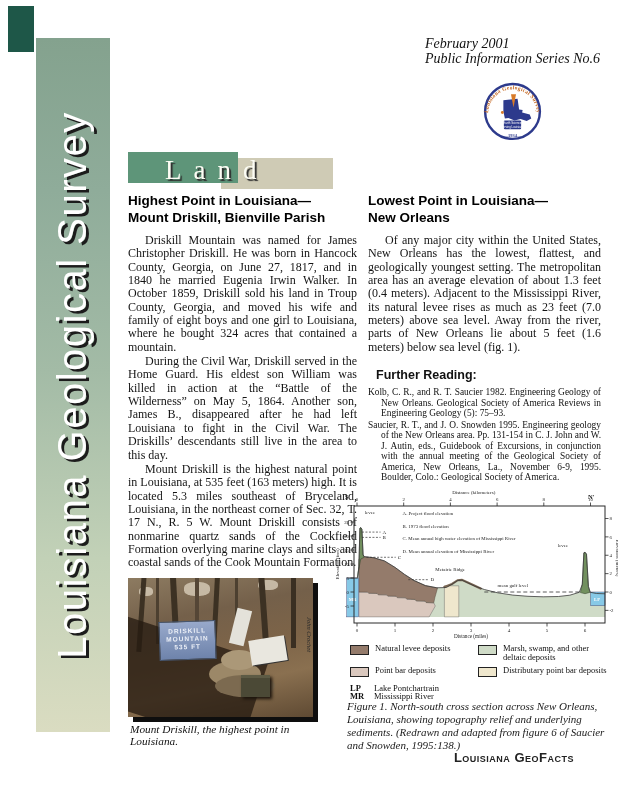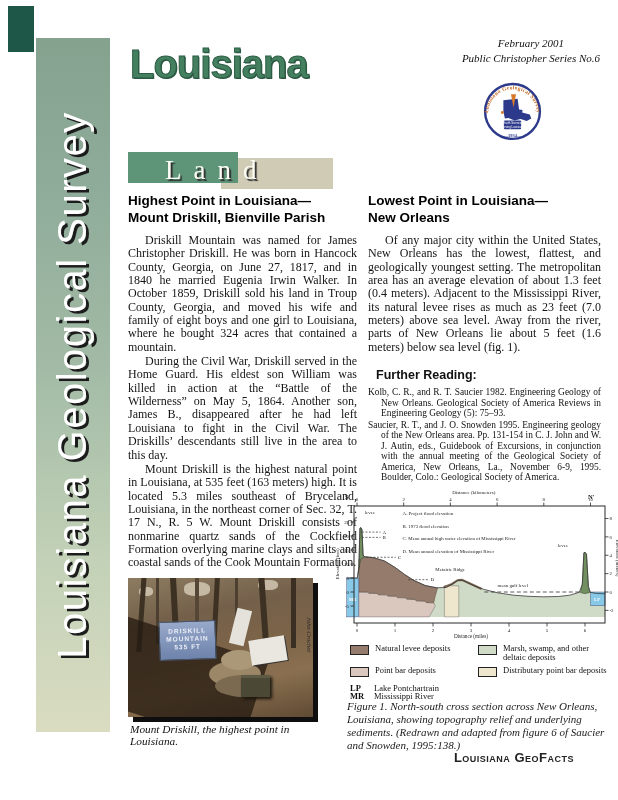--- a/index.html
+++ b/index.html
@@ -18,22 +18,22 @@
   }
   .sidebar-text {
     position:absolute; left:0; top:694px; width:694px; height:74px;
     transform:rotate(-90deg); transform-origin:0 0;
     font-family:"Liberation Sans", sans-serif; font-size:40px; line-height:72px;
     color:#fff; letter-spacing:1.5px; text-align:center; white-space:nowrap;
     text-shadow:-2.5px 2.5px 0 #1c1c1c;
   }
   
   .pub-date {
-    position:absolute; right:18px; top:36px; text-align:center;
-    font-style:italic; font-size:11px; line-height:15px; color:#111;
+    position:absolute; right:18px; top:36px; text-align:left;
+    font-style:italic; font-size:14px; line-height:15px; color:#111;
   }
   .title1 {
     position:absolute; left:130px; top:42px;
     font-family:"Liberation Sans", sans-serif; font-weight:bold; font-size:40px;
     color:#44805f; letter-spacing:-1px; -webkit-text-stroke:1px #2c5c44;
     text-shadow:1px 1px 0 #28523e;
   }
   .title2 {
     position:absolute; left:214px; top:90px; display:flex; align-items:baseline; z-index:6;
     font-family:"Liberation Sans", sans-serif; font-weight:bold; font-size:40px;
@@ -132,24 +132,23 @@
 <div class="page">
 
   <div class="corner-bar"></div>
 
   <div class="sidebar">
     <div class="sidebar-text">Louisiana Geological Survey</div>
   </div>
 
   <div class="pub-date">
     <div>February 2001</div>
-    <div>Public Christopher Series No.6</div>
-  </div>
-
-  <div class="title1">Louisiana</div>
+    <div>Public Information Series No.6</div>
+  </div>
+
 
 
   <svg class="logo" viewBox="0 0 70 70">
     <circle cx="35" cy="32" r="27" fill="#ffffff" stroke="#2d3a8c" stroke-width="2.4"></circle>
     <path id="arcpath" d="M 12 41 A 24 24 0 1 1 58 41" fill="none"></path>
     <text font-size="5.4" font-weight="bold" fill="#c4661f" letter-spacing="0.3" font-family="Liberation Serif, serif">
       <textPath href="#arcpath" startOffset="50%" text-anchor="middle">Louisiana Geological Survey</textPath>
     </text>
     <path d="M26,21 L40,19.5 L41.5,30 L45,30.5 L44.5,33 L52,35 L53.5,39 L49,41.5 L43,39.5 L37,41 L31,38.5 L27.5,39 L26,32 Z" fill="#2d3a8c"></path>
     <path d="M33.5,15 L38.5,15 L36,28 Z" fill="#d87a28"></path>

